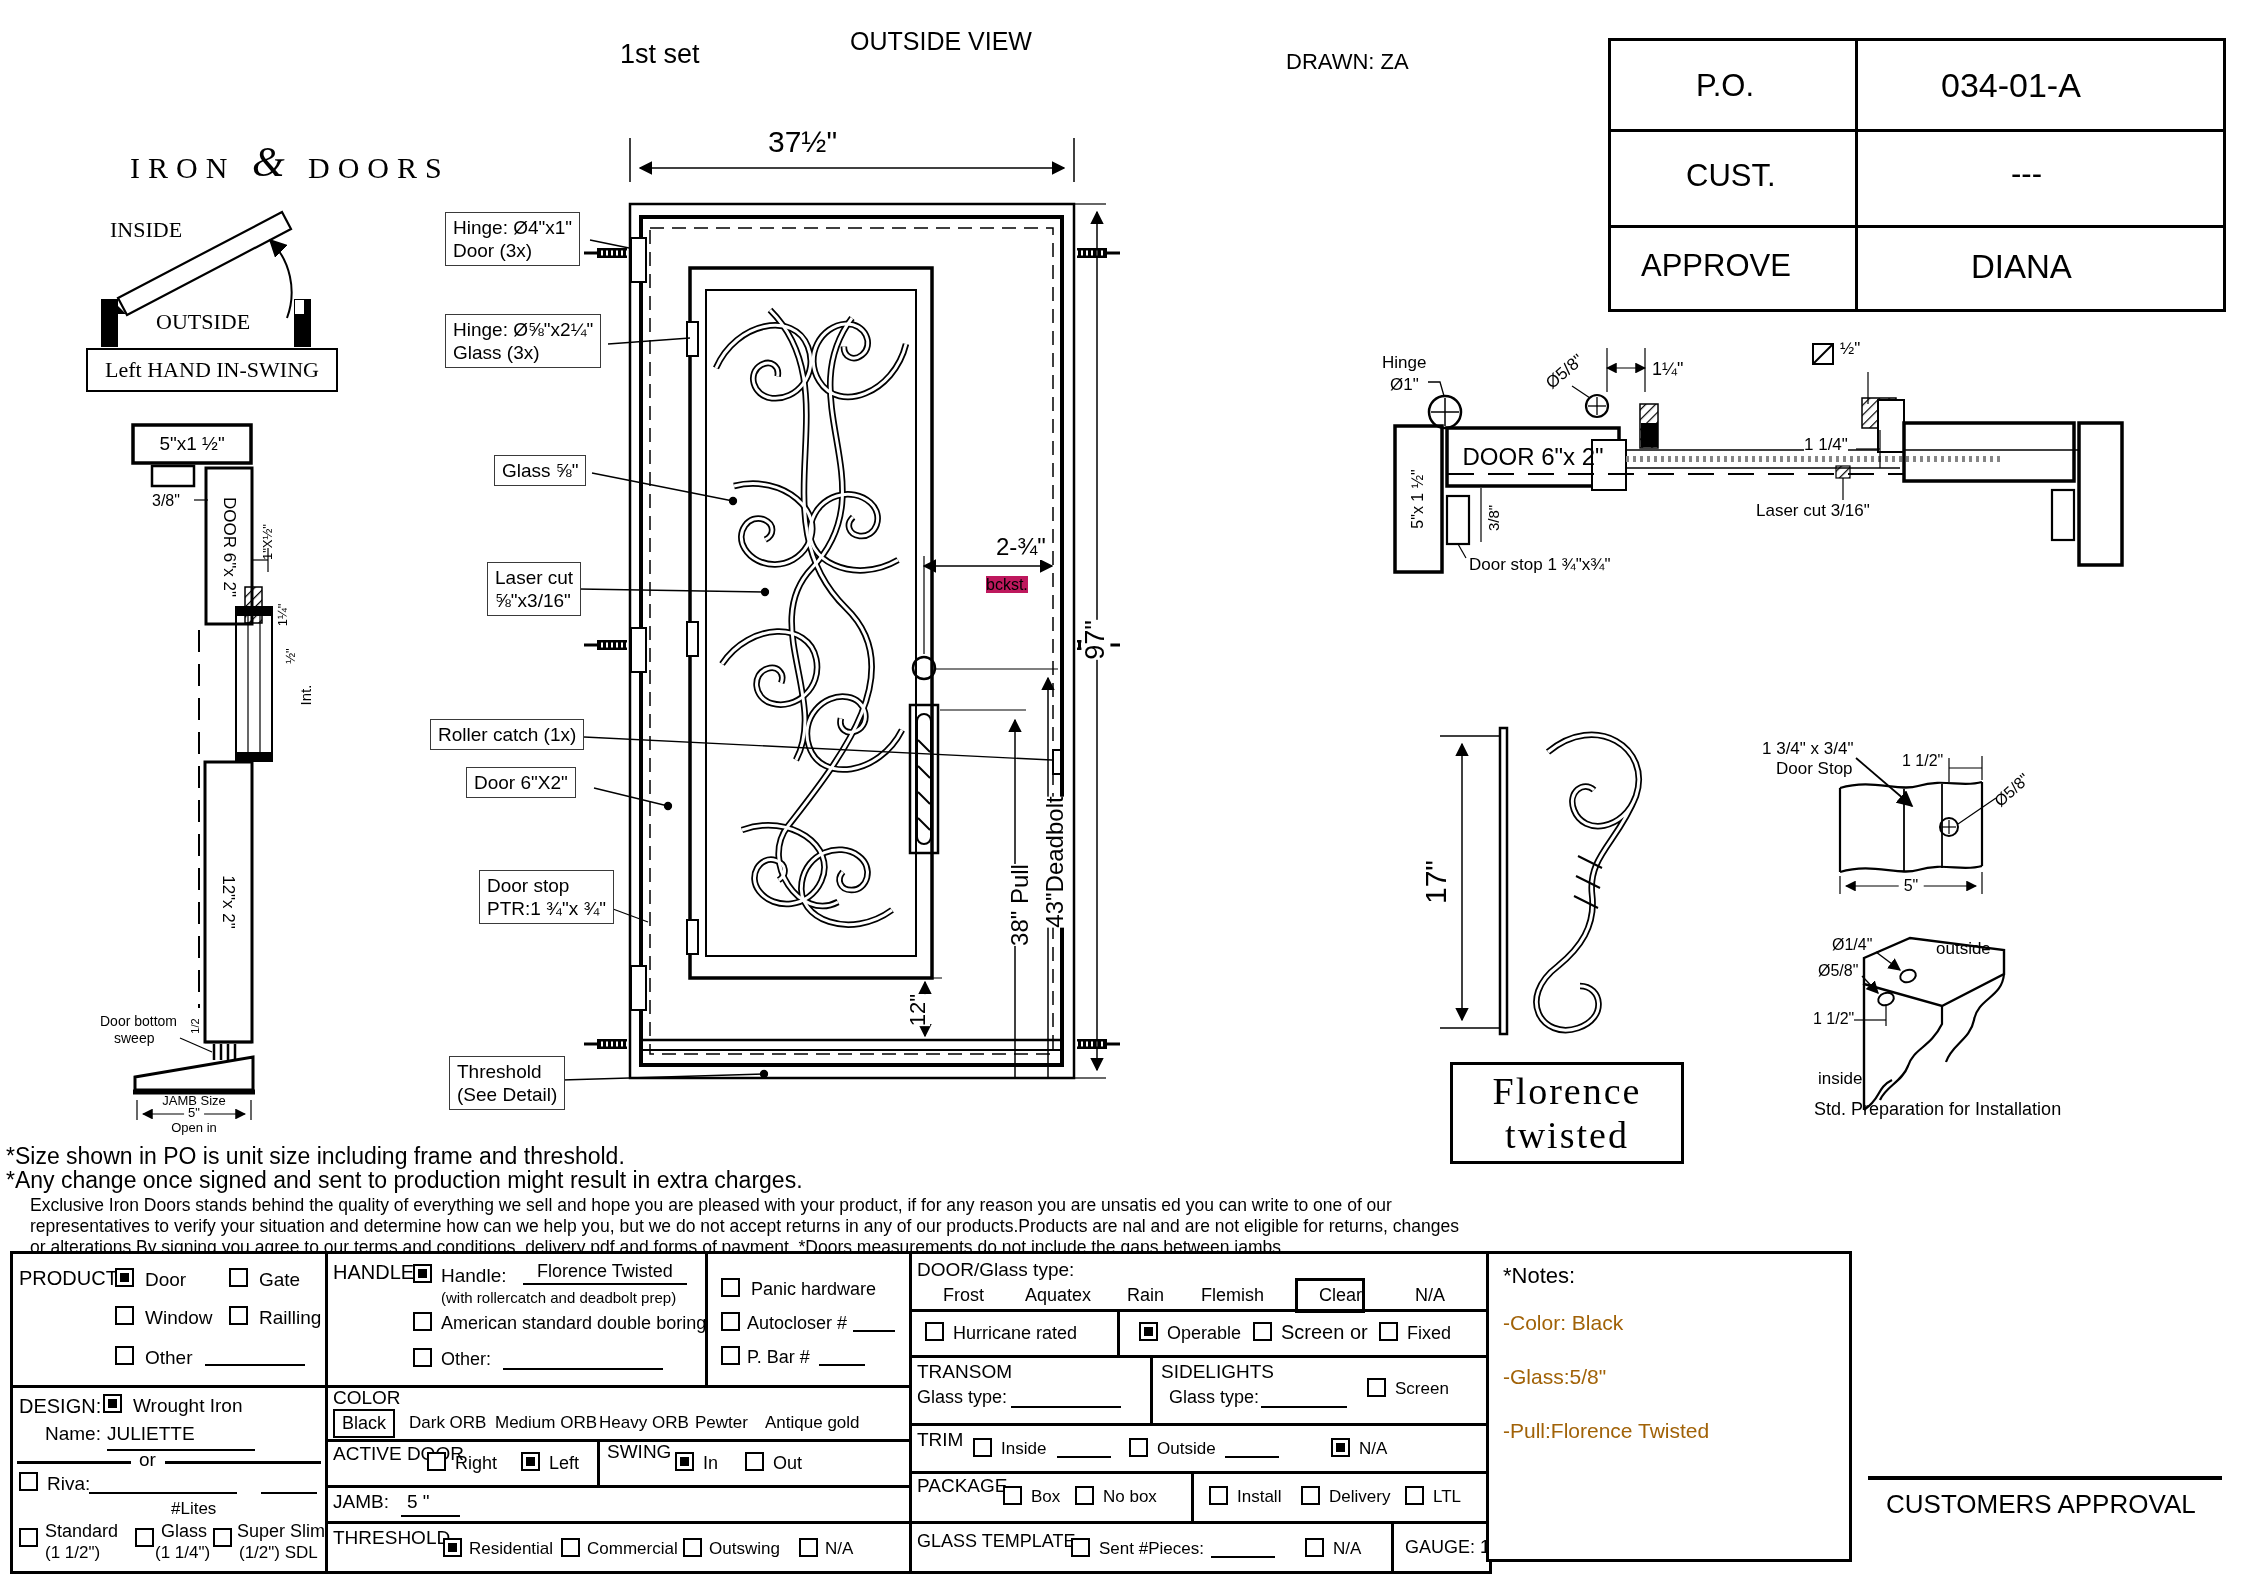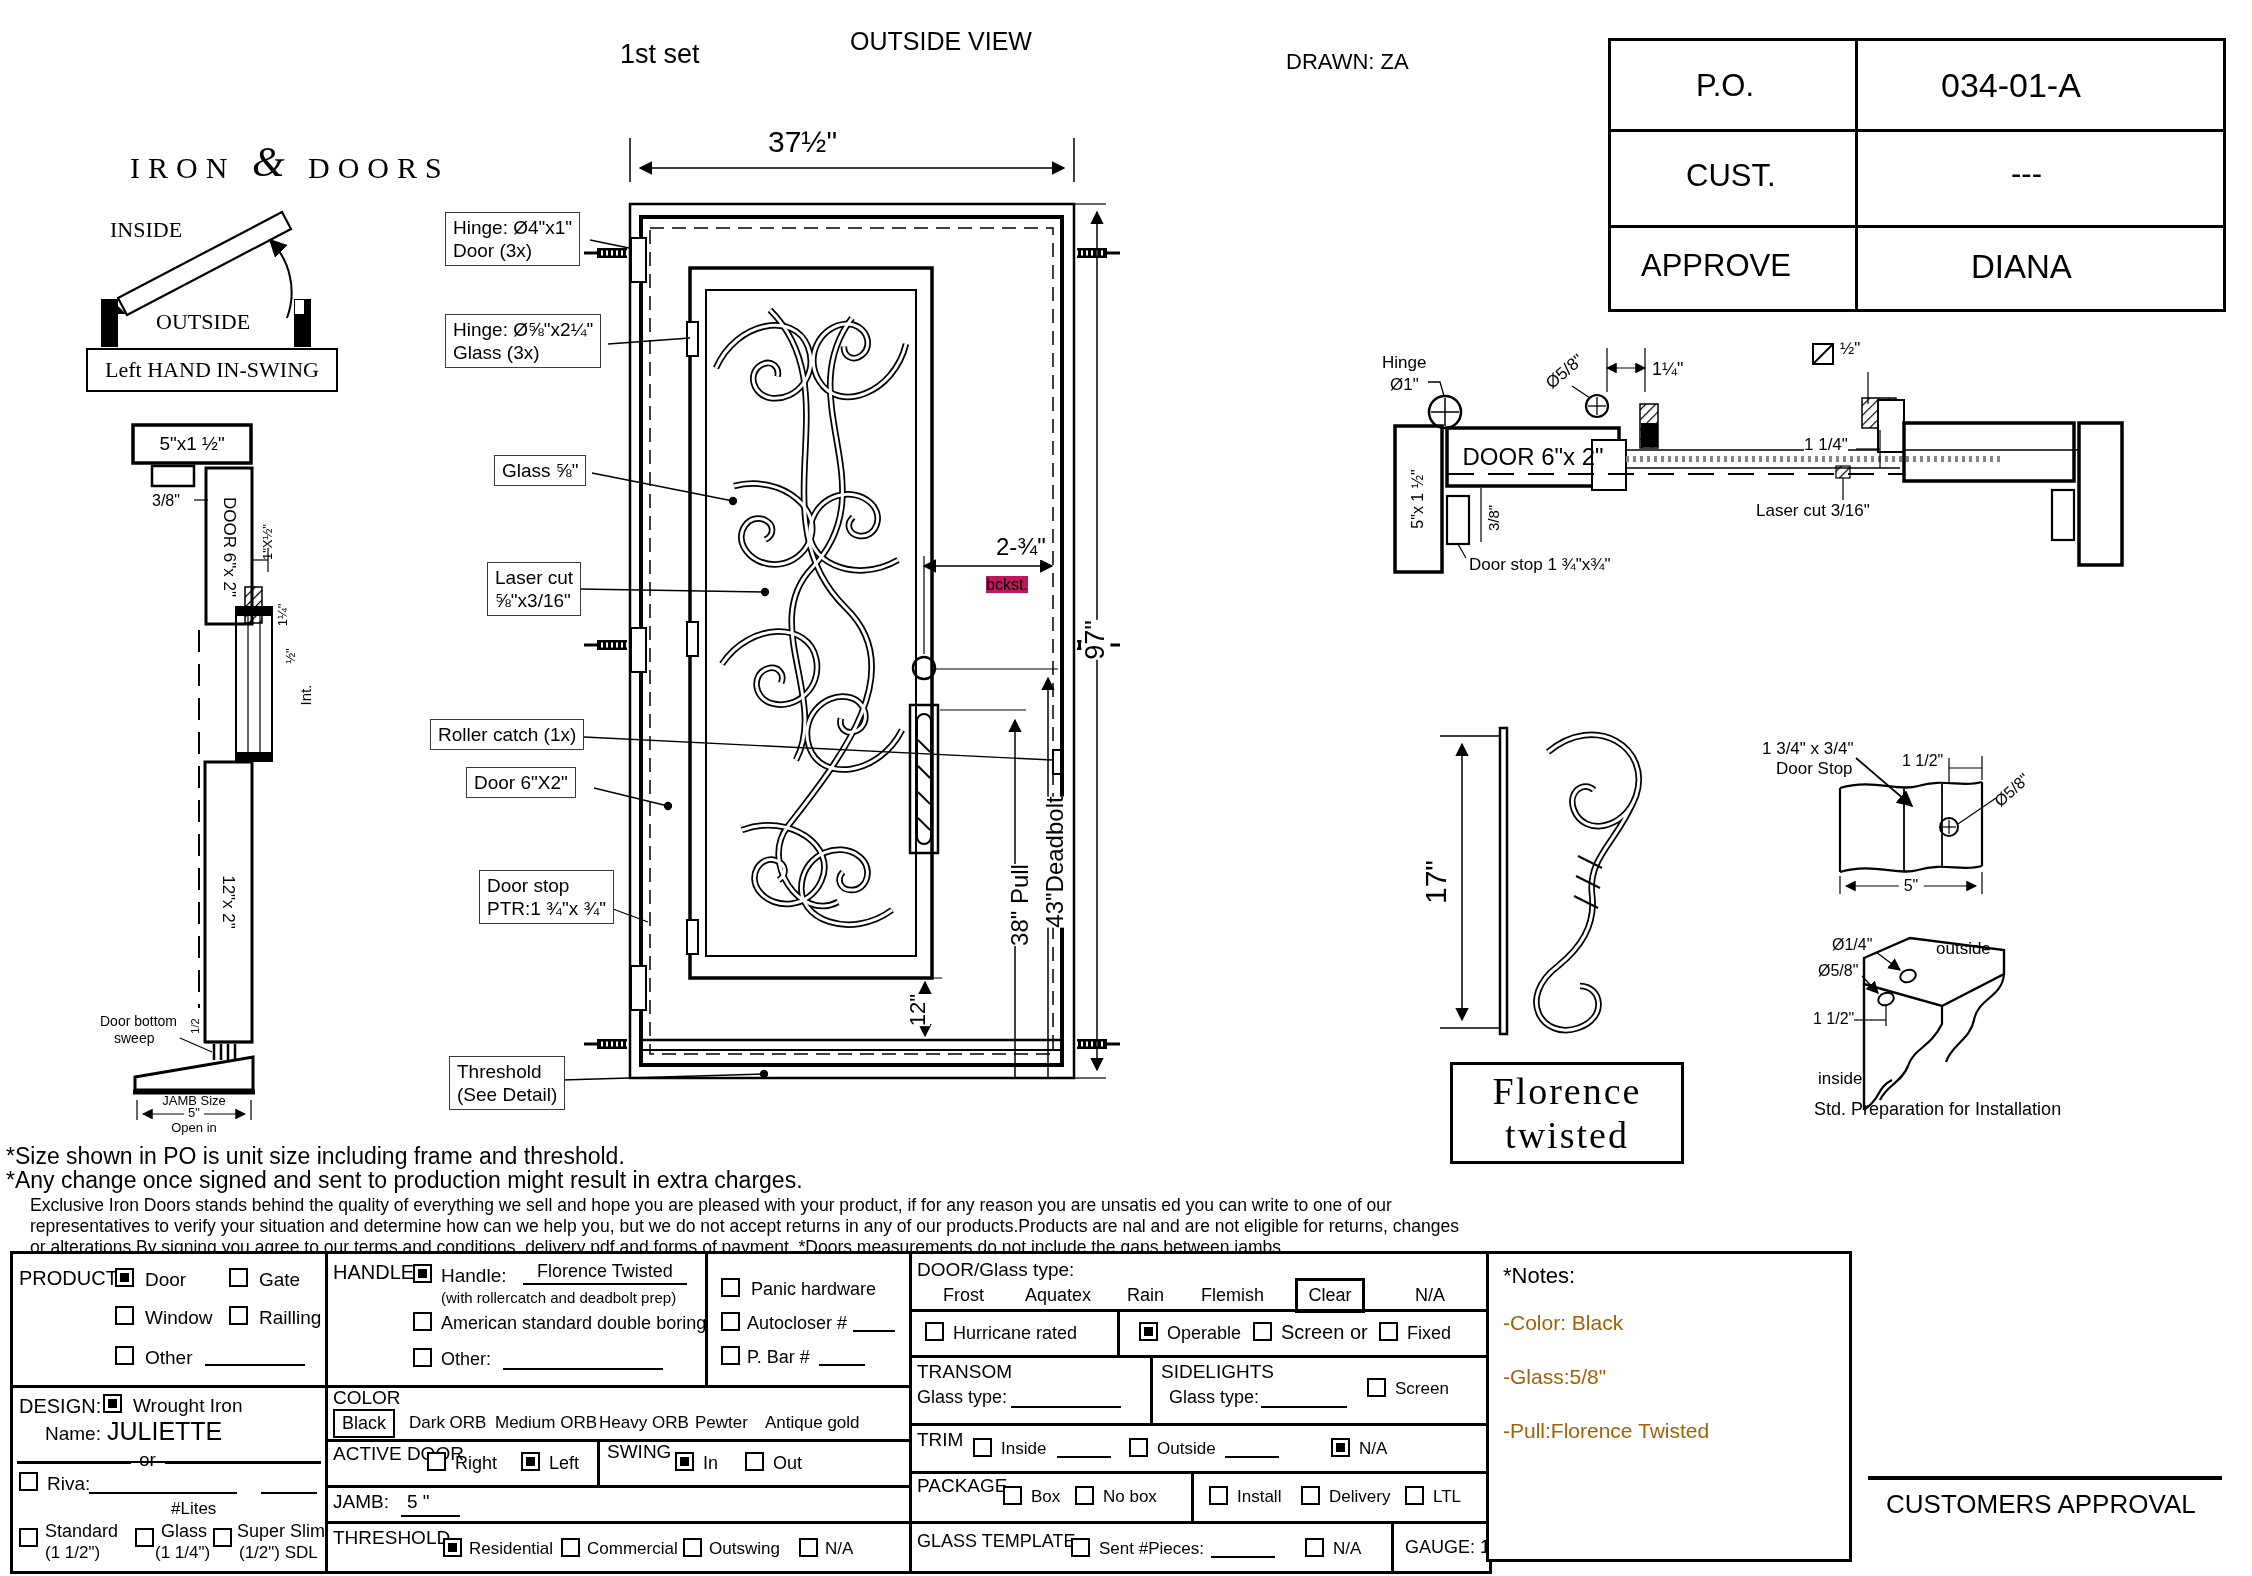--- a/index.html
+++ b/index.html
@@ -384,21 +384,21 @@
   <span class="cb" style="left:216px;top:52px"></span>
   <div class="t" style="left:246px;top:54px;font-size:19px">Railling</div>
   <span class="cb" style="left:102px;top:92px"></span>
   <div class="t" style="left:132px;top:94px;font-size:19px">Other</div>
   <span class="bl" style="left:192px;top:108px;width:100px"></span>
 
   <div class="t" style="left:6px;top:142px;font-size:20px">DESIGN:</div>
   <span class="cb on" style="left:90px;top:140px"></span>
   <div class="t" style="left:120px;top:142px;font-size:19px">Wrought Iron</div>
   <div class="t" style="left:32px;top:170px;font-size:19px">Name:</div>
-  <div class="t" style="left:94px;top:164px;font-size:25px;border-bottom:2px solid #000;padding:0 60px 16px 0">JULIETTE</div>
+  <div class="t" style="left:94px;top:170px;font-size:19px;border-bottom:2px solid #000;padding:0 60px 4px 0">JULIETTE</div>
   <div class="hline" style="left:4px;top:207px;width:114px;height:3px"></div>
   <div class="t" style="left:126px;top:196px;font-size:19px">or</div>
   <div class="hline" style="left:152px;top:207px;width:156px;height:3px"></div>
   <span class="cb" style="left:6px;top:218px"></span>
   <div class="t" style="left:34px;top:220px;font-size:19px">Riva:</div>
   <span class="bl" style="left:76px;top:236px;width:148px"></span>
   <span class="bl" style="left:248px;top:236px;width:56px"></span>
   <div class="t" style="left:158px;top:246px;font-size:17px">#Lites</div>
   <span class="cb" style="left:6px;top:274px"></span>
   <div class="t" style="left:32px;top:268px;font-size:18px">Standard</div>
@@ -461,21 +461,21 @@
   <span class="cb" style="left:670px;top:284px"></span>
   <div class="t" style="left:696px;top:286px;font-size:17px">Outswing</div>
   <span class="cb" style="left:786px;top:284px"></span>
   <div class="t" style="left:812px;top:286px;font-size:17px">N/A</div>
 
   <div class="t" style="left:904px;top:6px;font-size:19px">DOOR/Glass type:</div>
   <div class="t" style="left:930px;top:32px;font-size:18px">Frost</div>
   <div class="t" style="left:1012px;top:32px;font-size:18px">Aquatex</div>
   <div class="t" style="left:1114px;top:32px;font-size:18px">Rain</div>
   <div class="t" style="left:1188px;top:32px;font-size:18px">Flemish</div>
-  <div style="position:absolute;left:1282px;top:24px;width:64px;height:29px;border:3px solid #000;display:flex;align-items:center;justify-content:center">
+  <div style="position:absolute;left:1282px;top:24px;width:64px;height:29px;border:3px solid #000;display:flex;align-items:center;justify-content:flex-end">
     <span style="font-size:18px">Clear</span>
   </div>
   <div class="t" style="left:1402px;top:32px;font-size:18px">N/A</div>
 
   <span class="cb" style="left:912px;top:68px"></span>
   <div class="t" style="left:940px;top:70px;font-size:18px">Hurricane rated</div>
   <span class="cb on" style="left:1126px;top:68px"></span>
   <div class="t" style="left:1154px;top:70px;font-size:18px">Operable</div>
   <span class="cb" style="left:1240px;top:68px"></span>
   <div class="t" style="left:1268px;top:68px;font-size:20px">Screen or</div>

